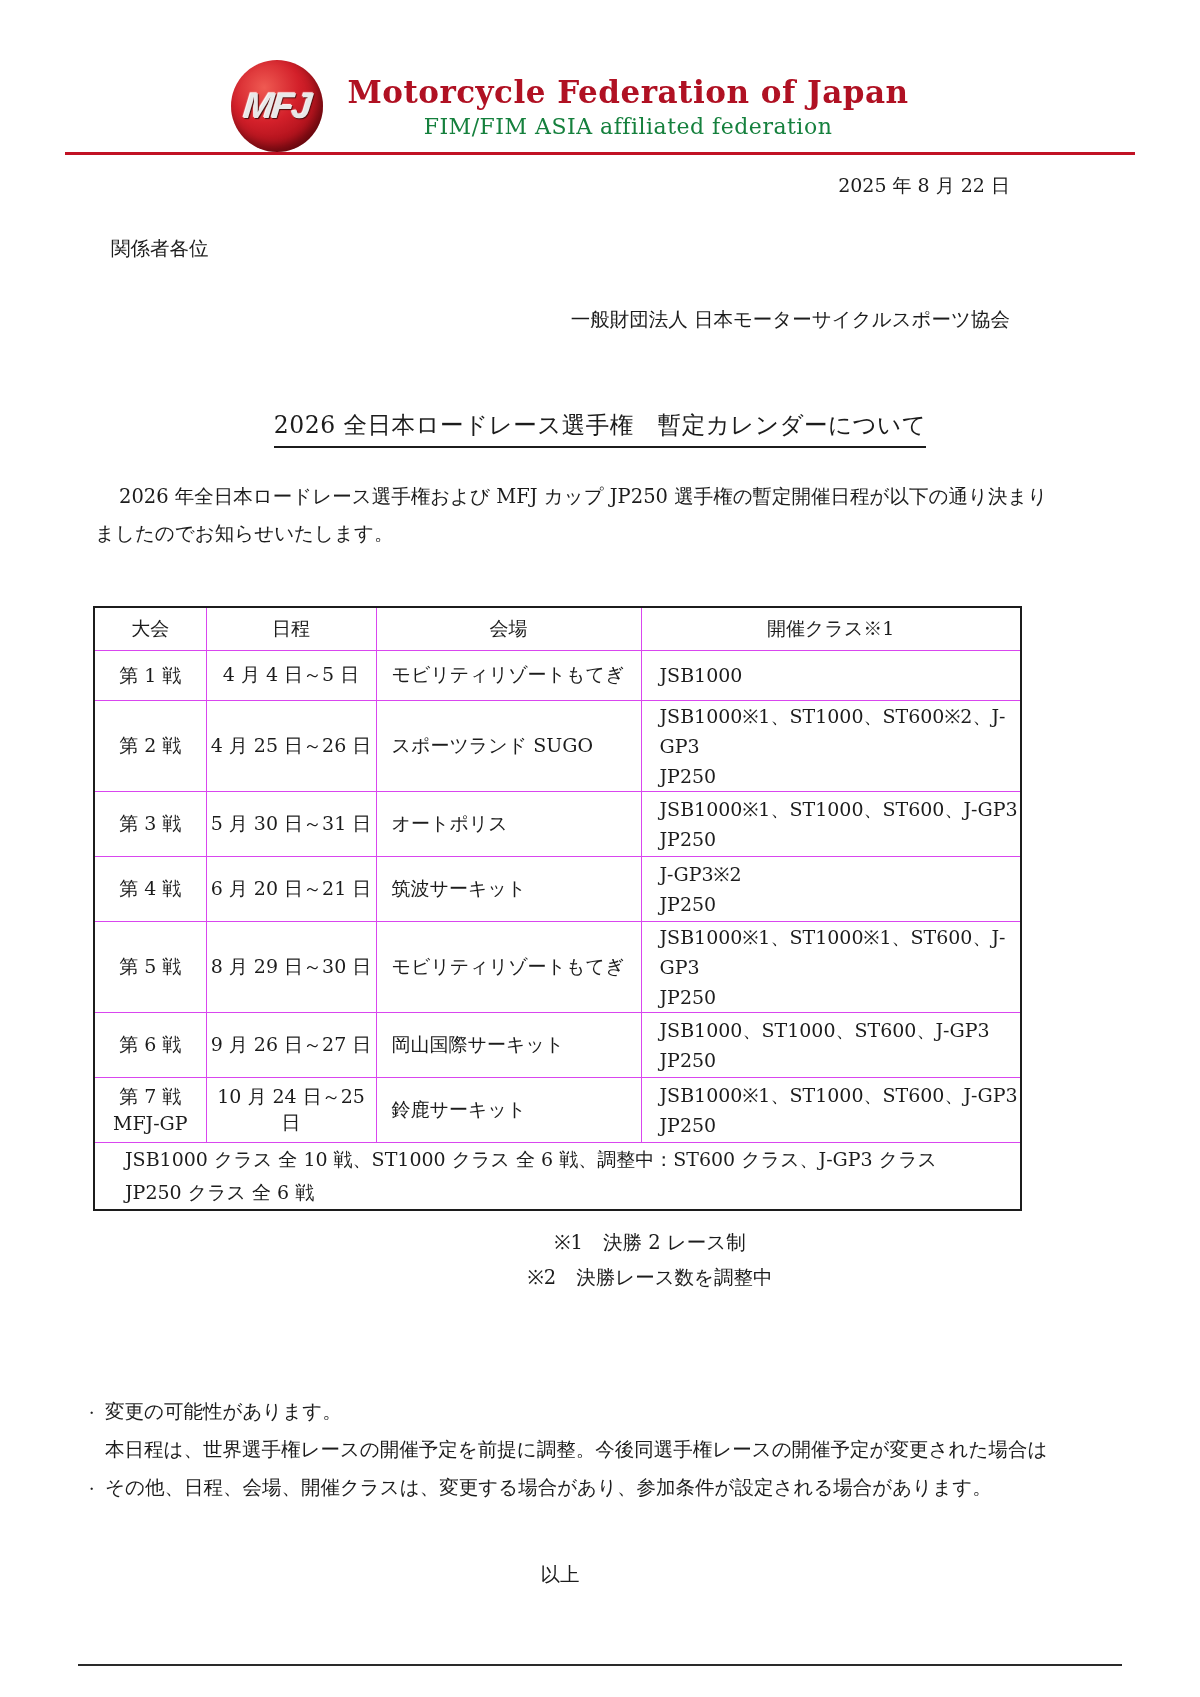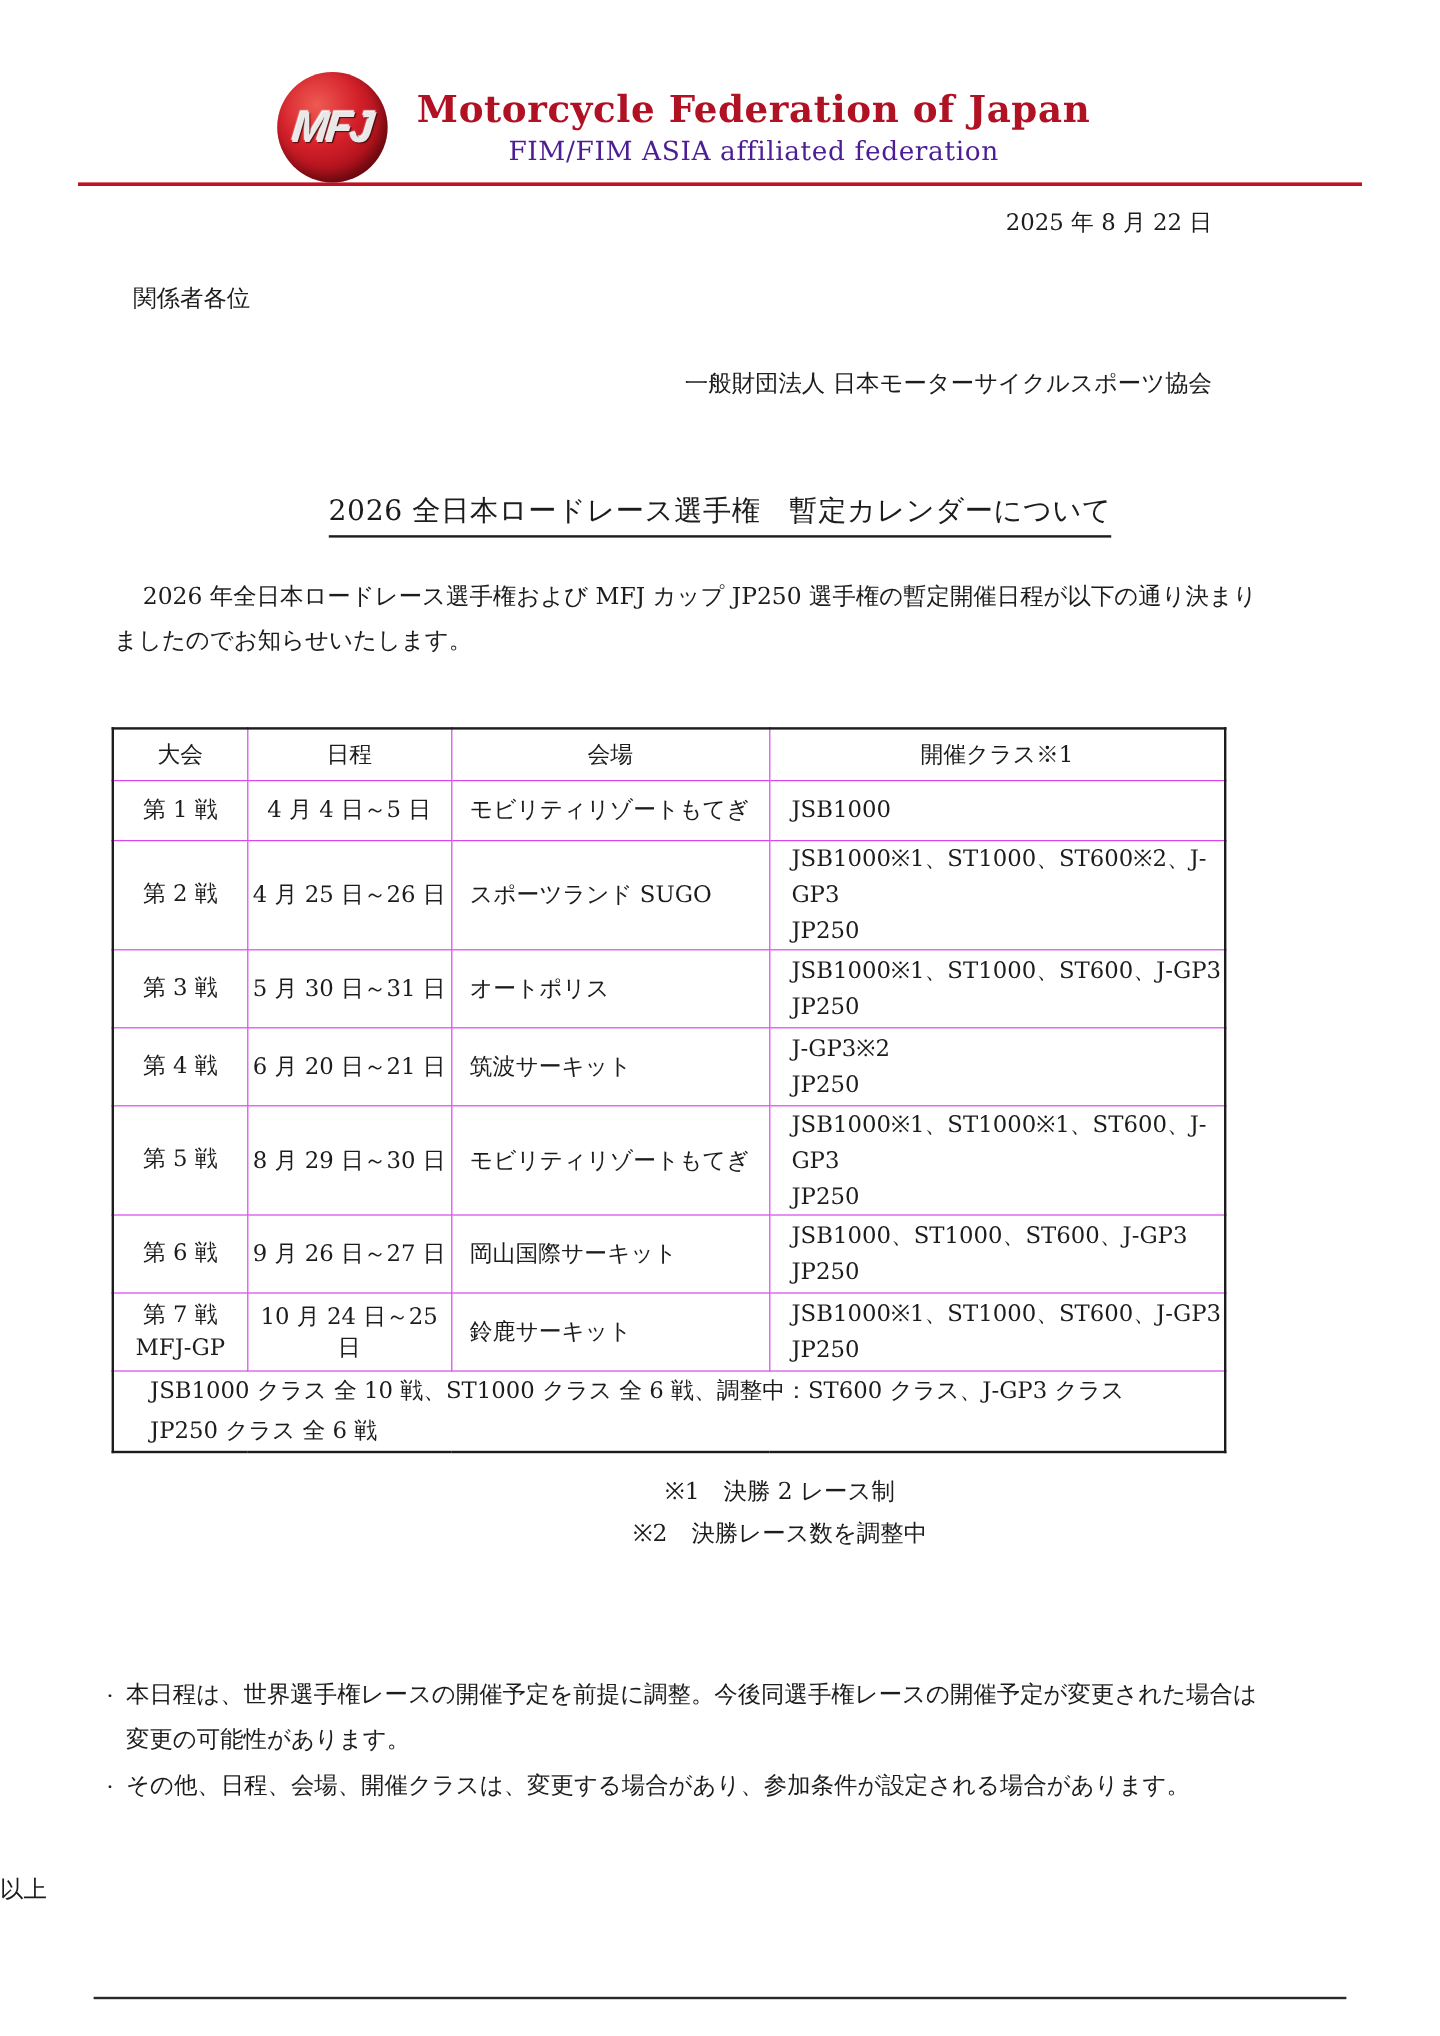--- a/index.html
+++ b/index.html
@@ -44,21 +44,21 @@
   .org-block { text-align: center; }
   .org-name {
     font-size: 31px;
     font-weight: bold;
     color: #b01123;
     letter-spacing: 0.5px;
   }
   .org-sub {
     margin-top: 4px;
     font-size: 22px;
-    color: #4c1d95;
+    color: #15803d;
     letter-spacing: 0.5px;
   }
   .red-rule {
     margin: 0 65px;
     height: 3px;
     background: #c11224;
   }
 
   
   .date-line {
@@ -136,21 +136,21 @@
   
   .remarks { margin-top: 98px; margin-left: 84px; margin-right: 80px; }
   .remark { display: flex; font-size: 19.5px; line-height: 38px; }
   .remark-bullet { width: 21px; flex: 0 0 auto; font-size: 15px; line-height: 40px; }
   .rline:empty { display: none; }
 
   
   .closing {
     margin-top: 52px;
     margin-right: 80px;
-    text-align: left;
+    text-align: center;
     font-size: 19.5px;
   }
 
   
   .footer-rule {
     margin: 76px 78px 0 78px;
     height: 2px;
     background: #2a2a2a;
   }
   .footer {
@@ -313,22 +313,22 @@
     </div>
     <div class="note">
       <span class="note-mark">※2</span><span>決勝レース数を調整中</span>
     </div>
   </div>
 
   <div class="remarks">
     <div class="remark">
       <span class="remark-bullet">・</span>
       <div>
+        <div class="rline">変更の可能性があります。</div>
         <div class="rline">本日程は、世界選手権レースの開催予定を前提に調整。今後同選手権レースの開催予定が変更された場合は</div>
-        <div class="rline">変更の可能性があります。</div>
       </div>
     </div>
     <div class="remark">
       <span class="remark-bullet">・</span>
       <div>
         <div class="rline">その他、日程、会場、開催クラスは、変更する場合があり、参加条件が設定される場合があります。</div>
 
       </div>
     </div>
   </div>

